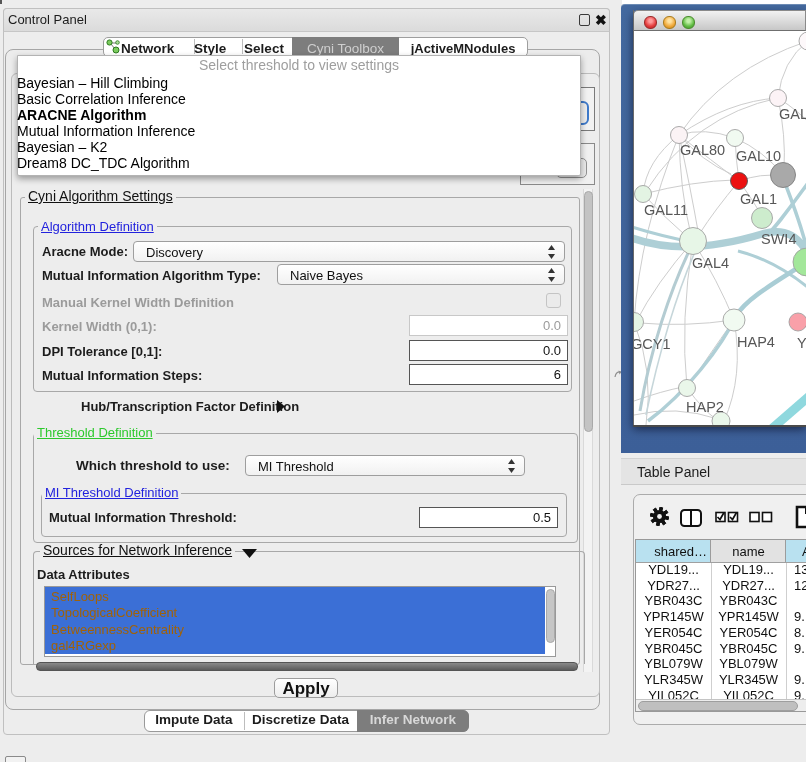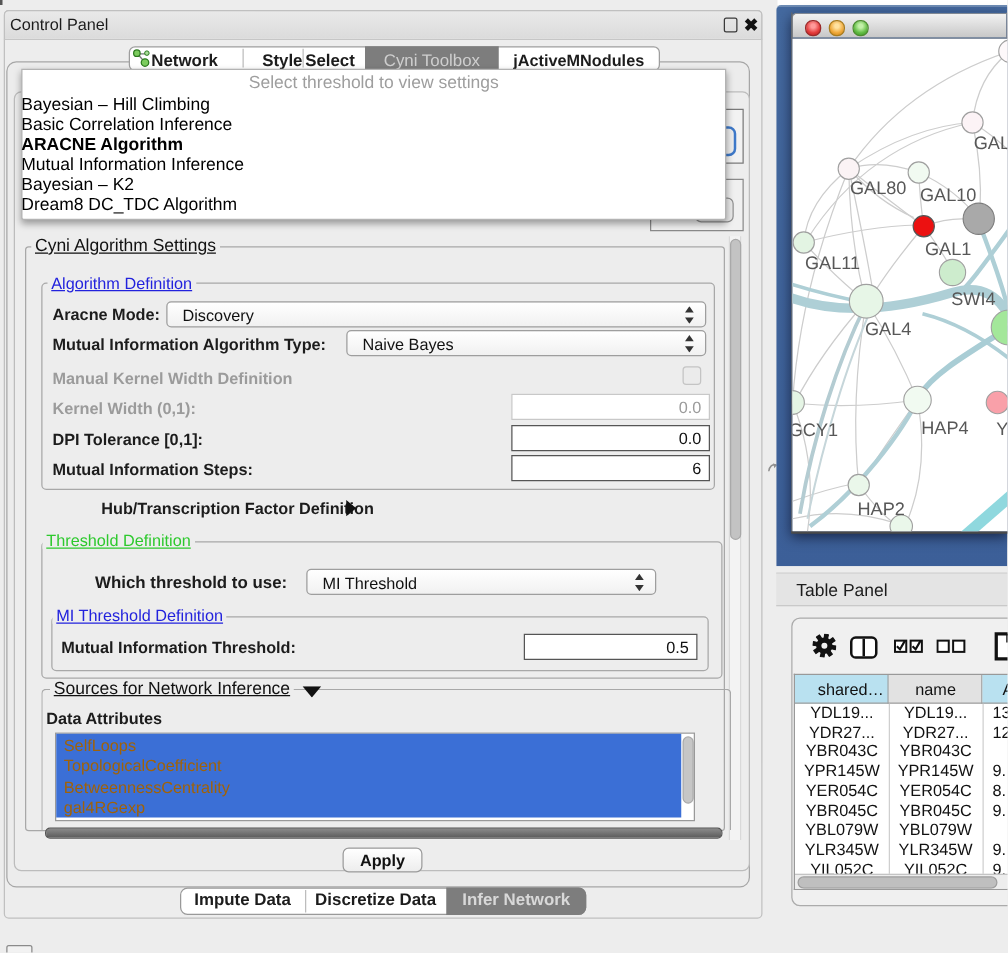--- a/index.html
+++ b/index.html
@@ -37,21 +37,21 @@
 <div class="abs" style="left:292px;top:37px;width:107px;height:19px;background:#7d7d7d;"></div>
 <svg class="abs" style="left:106px;top:39px;" width="14" height="15" viewBox="0 0 14 15">
   <line x1="4" y1="4" x2="10" y2="11" stroke="#777" stroke-width="1"></line>
   <line x1="4" y1="4" x2="11" y2="4" stroke="#777" stroke-width="1"></line>
   <circle cx="3.5" cy="3.5" r="2.6" fill="#7ccc5e" stroke="#2c7a1f" stroke-width="1"></circle>
   <circle cx="10" cy="11" r="3" fill="#7ccc5e" stroke="#2c7a1f" stroke-width="1"></circle>
   <circle cx="11.5" cy="3.5" r="1.8" fill="#aadd99" stroke="#2c7a1f" stroke-width="0.8"></circle>
 </svg>
 <div class="abs b13" style="left:121px;top:41px;font-size:13.5px;">Network</div>
 <div class="abs" style="left:194px;top:39px;width:1px;height:15px;background:#bdbdbd;"></div>
-<div class="abs b13" style="left:194px;top:41px;width:48px;text-align:right;font-size:13.5px;">Style</div>
+<div class="abs b13" style="left:194px;top:41px;width:48px;text-align:left;font-size:13.5px;">Style</div>
 <div class="abs" style="left:242px;top:39px;width:1px;height:15px;background:#bdbdbd;"></div>
 <div class="abs b13" style="left:242px;top:41px;width:44px;text-align:center;font-size:13.5px;">Select</div>
 <div class="abs" style="left:292px;top:41px;width:107px;text-align:center;font-size:13px;font-weight:normal;color:#cfcfcf;font-size:13.5px;">Cyni Toolbox</div>
 <div class="abs b13" style="left:399px;top:41px;width:128px;text-align:center;">jActiveMNodules</div>
 
 <div id="settings">
 
   <div class="abs" style="left:583px;top:189px;width:10px;height:483px;background:#f3f3f3;border-left:1px solid #d9d9d9;border-right:1px solid #d9d9d9;box-sizing:border-box;"></div>
   <div class="abs" style="left:583.5px;top:191px;width:9px;height:241px;background:#c3c3c3;border:1px solid #a9a9a9;border-radius:5px;box-sizing:border-box;"></div>
 
@@ -121,21 +121,21 @@
 
   <div class="abs b13" style="left:37px;top:567px;">Data Attributes</div>
 
   <div class="abs" style="left:44px;top:586px;width:512px;height:71px;background:#ffffff;border:1px solid #999;box-sizing:border-box;"></div>
   <div class="abs" style="left:45px;top:587px;width:500px;height:67px;background:#3b6fd6;"></div>
   <div class="abs" style="left:51px;top:589px;font-size:13px;color:#a16207;line-height:16.4px;">SelfLoops<br>TopologicalCoefficient<br>BetweennessCentrality<br>gal4RGexp</div>
   <div class="abs" style="left:546px;top:589px;width:9px;height:54px;background:#c6c6c6;border:1px solid #a9a9a9;border-radius:5px;box-sizing:border-box;"></div>
 
   <div class="abs" style="left:36px;top:662px;width:542px;height:9px;background:linear-gradient(#8a8a8a,#5c5c5c);border:1px solid #555;border-radius:4px;box-sizing:border-box;"></div>
 
-  <div class="abs" style="left:274px;top:678px;width:64px;height:20px;background:linear-gradient(#ffffff,#ededed);border:1px solid #9c9c9c;border-radius:5px;box-sizing:border-box;text-align:center;"><span style="font-size:13px;font-weight:bold;color:#111;line-height:19px;">Apply</span></div>
+  <div class="abs" style="left:274px;top:678px;width:64px;height:20px;background:linear-gradient(#ffffff,#ededed);border:1px solid #9c9c9c;border-radius:5px;box-sizing:border-box;text-align:center;"><span style="font-size:17px;font-weight:bold;color:#111;line-height:19px;">Apply</span></div>
 
   <div class="abs" style="left:144px;top:710px;width:325px;height:22px;background:#fff;border:1px solid #999;border-radius:6px;box-sizing:border-box;"></div>
   <div class="abs" style="left:357px;top:710px;width:112px;height:22px;background:#7d7d7d;border-radius:0 6px 6px 0;"></div>
   <div class="abs b13" style="left:144px;top:712px;width:100px;text-align:center;font-size:13.5px;">Impute Data</div>
   <div class="abs" style="left:244px;top:712px;width:1px;height:18px;background:#bdbdbd;"></div>
   <div class="abs b13" style="left:244px;top:712px;width:113px;text-align:center;font-size:13.5px;">Discretize Data</div>
   <div class="abs" style="left:357px;top:712px;width:112px;text-align:center;font-size:13.5px;font-weight:bold;color:#d8d8d8;">Infer Network</div>
 </div>
 
   <div class="abs" style="left:520px;top:87px;width:75px;height:44px;border:1px solid #7a7a7a;background:#f2f2f2;box-sizing:border-box;"></div>

